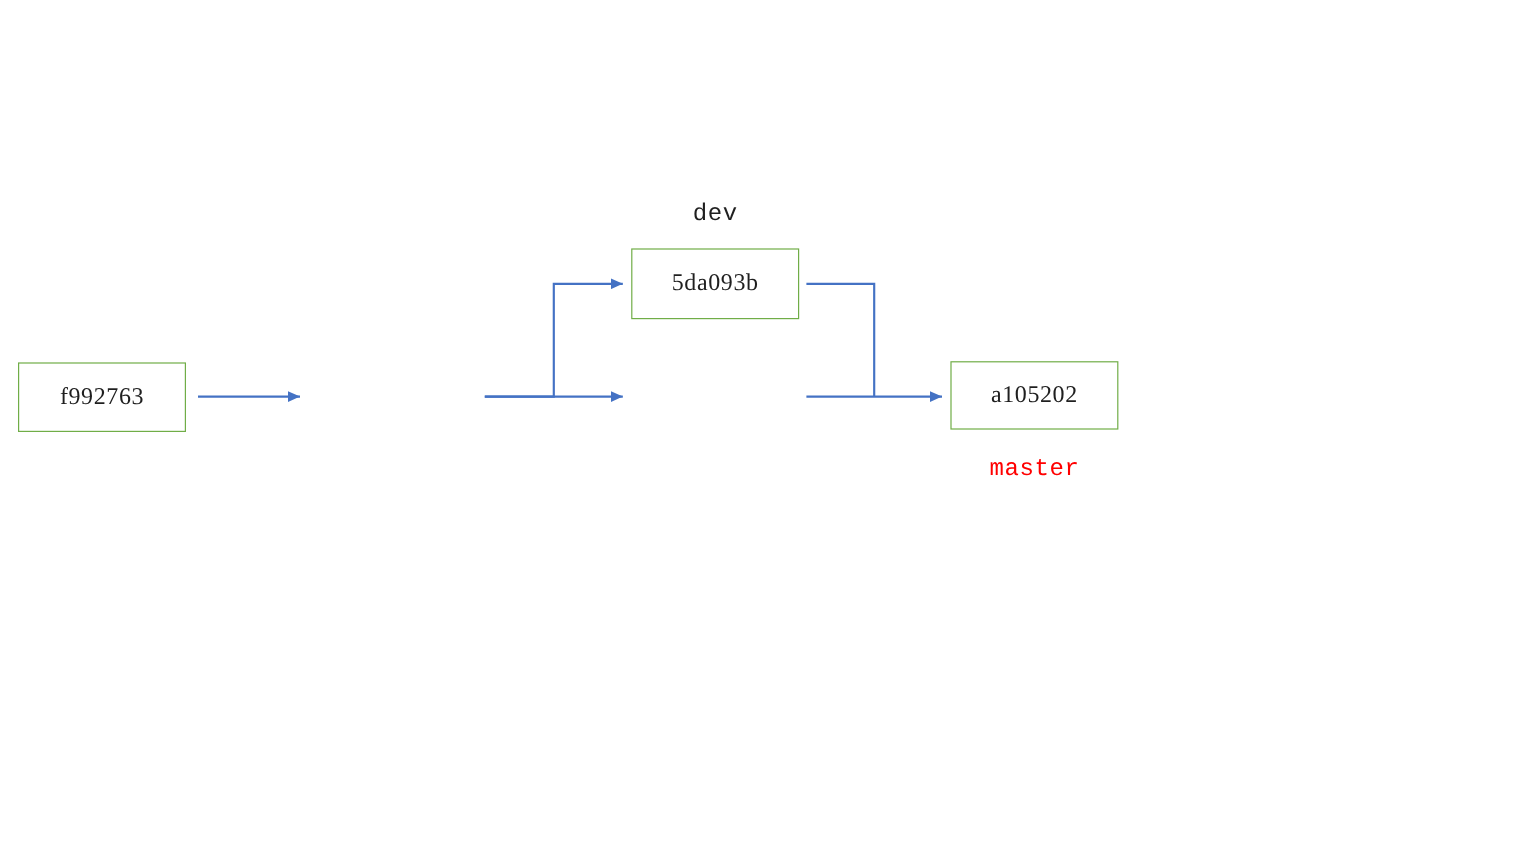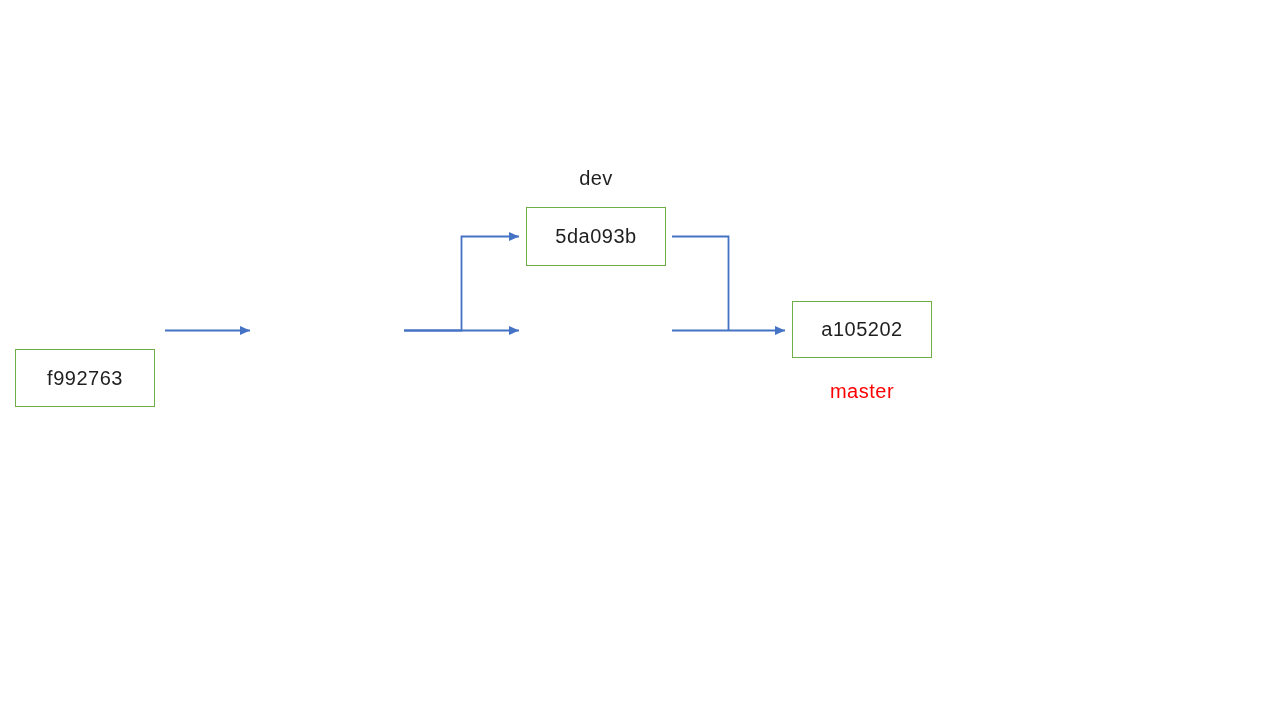--- a/index.html
+++ b/index.html
@@ -33,34 +33,36 @@
     stroke: none;
   }
   .node {
     position: absolute;
     box-sizing: border-box;
     border: 1.5px solid var(--node-border, #70AD47);
     background: #ffffff;
     display: flex;
     align-items: center;
     justify-content: center;
+    font-family: Liberation Serif, serif;
   }
   .node span {
     color: var(--text, #1f1f1f);
     font-size: 20px;
     letter-spacing: 0.5px;
     white-space: nowrap;
   }
   .branch-label {
     position: absolute;
     width: 140px;
     text-align: center;
     font-size: 20px;
     letter-spacing: 0.5px;
     white-space: nowrap;
+    font-family: Liberation Mono, monospace;
   }
   .branch-label.dev {
     left: 526px;
     top: 167px;
     color: var(--text, #1f1f1f);
   }
   .branch-label.master {
     left: 792px;
     top: 380px;
     color: var(--master-label, #FF0000);
@@ -78,21 +80,21 @@
         <path class="arrowhead" d="M0,0 L10,4.5 L0,9 Z"></path>
       </marker>
     </defs>
     <path class="edge" d="M165,330.5 H250" marker-end="url(#arrow)"></path>
     <path class="edge" d="M404,330.5 H461.5 V236.5 H519" marker-end="url(#arrow)"></path>
     <path class="edge" d="M404,330.5 H519" marker-end="url(#arrow)"></path>
     <path class="edge" d="M672,236.5 H728.5 V330.5"></path>
     <path class="edge" d="M672,330.5 H785" marker-end="url(#arrow)"></path>
   </svg>
 
-  <div class="node" style="left:15px; top:302px; width:140px; height:58px;margin-top:47px;">
+  <div class="node" style="left:15px; top:302px; width:140px; height:58px;">
     <span>f992763</span>
   </div>
 
 
   <div class="node" style="left:526px; top:207px; width:140px; height:59px;">
     <span>5da093b</span>
   </div>
 
 
   <div class="node" style="left:792px; top:301px; width:140px; height:57px;justify-content:center;">

